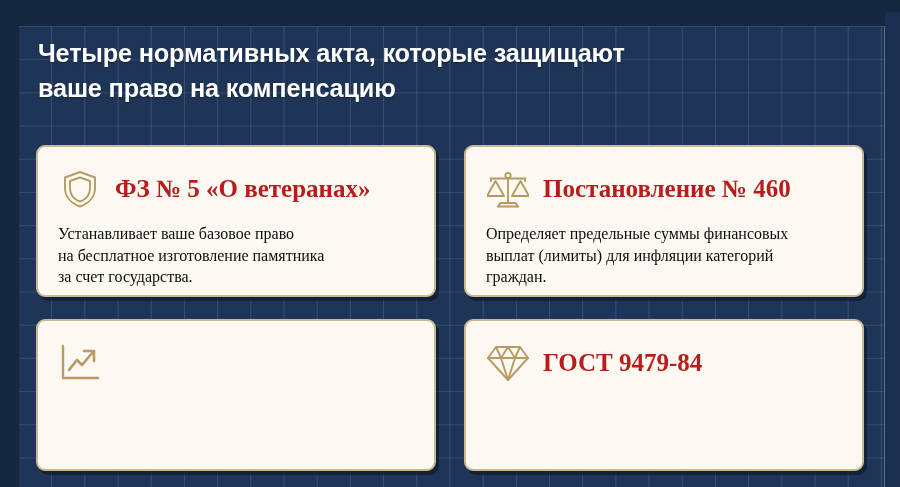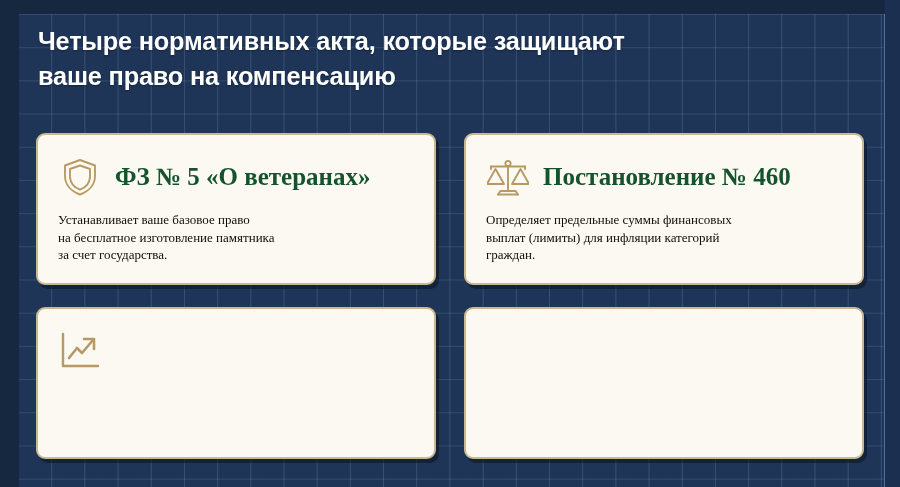--- a/index.html
+++ b/index.html
@@ -15,20 +15,21 @@
     font-family: "Liberation Sans", sans-serif;
     position: relative;
   }
 
   
   .stage {
     position: absolute;
     inset: 0;
     background: #1e3558;
     overflow: hidden;
+    margin-top: 12px;
   }
 
   
   .grid {
     position: absolute;
     left: 18px;
     top: 14px;
     right: 16px;
     bottom: 0;
     background-image:
@@ -117,33 +118,33 @@
     flex: 0 0 auto;
     width: 44px;
     height: 46px;
     display: flex;
     align-items: center;
     justify-content: center;
   }
   .card-icon svg { display: block; }
 
   .card-title {
-    color: #14532d;
+    color: #b91c1c;
     font-family: "Liberation Serif", serif;
     font-weight: bold;
     font-size: 25px;
     line-height: 1.1;
     white-space: nowrap;
   }
 
   .card-body {
     margin-top: 9px;
     color: #0d0d0d;
     font-family: "Liberation Serif", serif;
-    font-size: 13px;
+    font-size: 16px;
     line-height: 1.35;
     white-space: pre-line;
   }
 </style>
 </head>
 <body>
 
 <div class="stage">
 
   <div class="grid"></div>
@@ -202,16 +203,28 @@
           <svg width="40" height="38" viewBox="0 0 40 38" fill="none" stroke="#b79a63" stroke-width="2.4" stroke-linejoin="round" stroke-linecap="round">
             <polyline points="3,2 3,34 38,34"></polyline>
             <polyline points="9,26 17,16 22,21 33,8" stroke-width="2.6"></polyline>
             <polyline points="24,7 34,7 34,17" stroke-width="2.6"></polyline>
           </svg>
         </span>
       </div>
     </div>
 
     <div class="card">
+      <div class="card-head">
+        <span class="card-icon">
+          <svg width="42" height="38" viewBox="0 0 42 38" fill="none" stroke="#b79a63" stroke-width="1.9" stroke-linejoin="round" stroke-linecap="round">
+            <path d="M9 3 H33 L41 14 L21 36 L1 14 Z"></path>
+            <line x1="1" y1="14" x2="41" y2="14"></line>
+            <path d="M9 3 L14 14 L21 36"></path>
+            <path d="M33 3 L28 14 L21 36"></path>
+            <path d="M14 14 L21 3 L28 14"></path>
+          </svg>
+        </span>
+        <span class="card-title">ГОСТ 9479-84</span>
+      </div>
     </div>
 
   </div>
 </div>
 
 </body></html>

